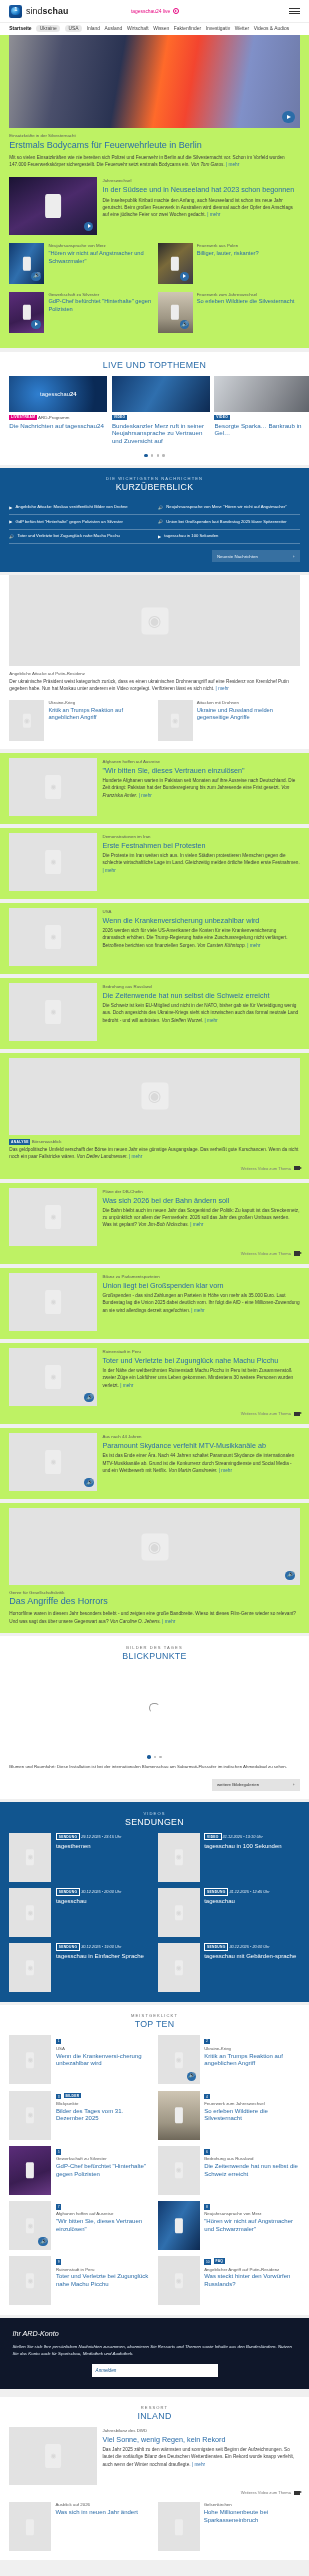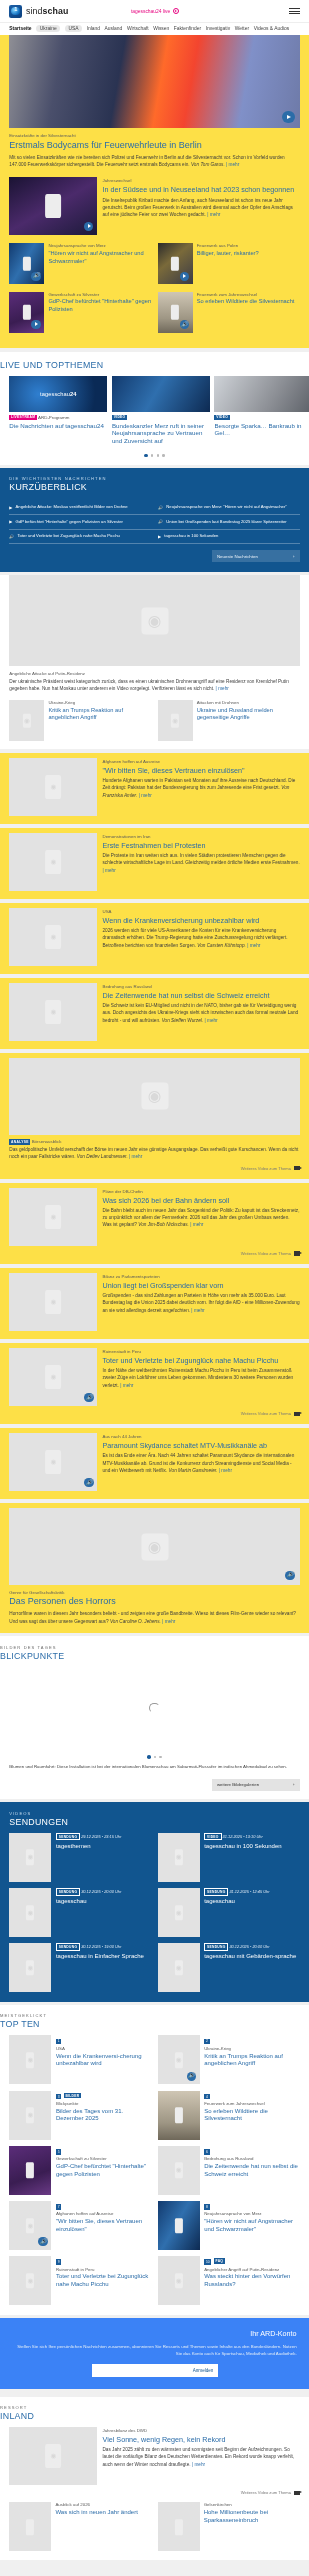--- a/index.html
+++ b/index.html
@@ -30,21 +30,21 @@
   
   .hero-img { position:relative; height:93px; background:
       linear-gradient(100deg,#8f8f95 0%,#4a4f6b 18%,#2a3352 38%,#ff6a2a 52%,#f3452f 62%,#8090c8 80%,#6e7aa8 100%); margin:0 9.3px; }
   .hero-img .play { position:absolute; right:5.2px; bottom:5.2px; }
   .play, .audio { width:12.4px; height:12.4px; border-radius:50%; background:#2b6ca8; display:flex; align-items:center; justify-content:center; }
   .play i { width:0;height:0;border-left:4.1px solid #fff;border-top:2.6px solid transparent;border-bottom:2.6px solid transparent;margin-left:1.5px; }
   .audio i { display:block; width:5.7px; height:5.7px; color:#fff; font-size:5.7px; line-height:5.7px; }
   .play.sm,.audio.sm { width:9.3px; height:9.3px; }
   .play.sm i { border-left-width:3.1px; border-top-width:2.1px; border-bottom-width:2.1px; margin-left:1px; }
 
-  .band { background:#fde047; padding:5.2px 9.3px 8.2px; }
+  .band { background:#bef264; padding:5.2px 9.3px 8.2px; }
   .band.tight { padding-top:0; }
 
   .kicker { font-size:4.4px; color:#5a5a5a; margin-bottom:1px; line-height:1.3; }
   .title-xl { font-size:9px; color:#2b6ca8; font-weight:400; line-height:1.22; margin-bottom:3.1px; }
   .title-lg { font-size:7.2px; color:#2b6ca8; line-height:1.25; margin-bottom:2.6px; }
   .title-md { font-size:5.7px; color:#2b6ca8; line-height:1.3; }
   .teaser { font-size:4.7px; color:#3d3d3d; line-height:1.52; }
   .teaser i { font-style:italic; }
   .more { color:#2b6ca8; }
   .more::before { content:"| "; color:#2b6ca8; }
@@ -57,21 +57,21 @@
   .ph.big::after { width:27px; height:27px; padding-bottom:0; }
   .ph .glyph { position:absolute; left:50%; top:50%; transform:translate(-50%,-50%); z-index:2;
       color:#d9d9d9; font-size:6.7px; }
   .ph.big .glyph { font-size:15.5px; }
 
   .row2 { display:flex; gap:6.2px; }
   .row2 > div { flex:1; display:flex; gap:4.1px; }
   .thumb-sq { width:35px; height:41px; flex:none; }
 
   
-  .sec-head { padding:8.2px 0 6.2px; }
+  .sec-head { text-align:center; padding:8.2px 0 6.2px; }
   .sec-head .eyebrow { font-size:4.1px; letter-spacing:1.1px; color:#6b6b6b; text-transform:uppercase; margin-bottom:1px; }
   .sec-head .big { font-size:8.8px; letter-spacing:0.3px; color:#2b6ca8; text-transform:uppercase; }
   .sec-head.on-blue .eyebrow { color:#c7ddf0; }
   .sec-head.on-blue .big { color:#fff; }
 
   
   .scroller { display:flex; gap:4.6px; padding:0 9.3px; overflow:hidden; }
   .card { width:98px; flex:none; }
   .card .pic { height:36px; background:#d7dde6; position:relative; }
   .card .pic.ts24 { background:radial-gradient(circle at 30% 50%,#2f7fd0,#0a2a56 80%); display:flex;align-items:center;justify-content:center; }
@@ -117,21 +117,21 @@
   .send-title { font-size:6px; color:#fff; line-height:1.25; }
   .tag.sendung { background:transparent; border:0.5px solid #fff; color:#fff; font-style:normal; }
 
   
   .top-grid { display:flex; flex-wrap:wrap; gap:6.2px; }
   .top-item { width:calc(50% - 3.1px); display:flex; gap:4.6px; }
   .top-item .pic { width:42px; height:49px; flex:none; position:relative; }
   .rank { display:inline-block; background:#1a5c9a; color:#fff; font-size:3.3px; padding:0.8px 1.8px; margin-bottom:1.5px; }
 
   
-  .konto { background:#3b82f6; color:#fff; text-align:right; padding:11.3px 12.4px 12.4px; }
+  .konto { background:#0f172a; color:#fff; text-align:left; padding:11.3px 12.4px 12.4px;font-style:italic; }
   .konto h3 { font-size:7.2px; font-weight:400; margin-bottom:4.6px; }
   .konto p { font-size:4.4px; line-height:1.6; color:#e3edf6; }
   .konto .btn { margin:6.7px auto 0; background:#fff; color:#11558f; font-size:4.6px; padding:4.1px; width:126px; }
 
   
   .ress-2col { display:flex; flex-wrap:wrap; gap:7.2px 6.2px; margin-top:7.2px; }
   .ress-item { width:calc(50% - 3.1px); display:flex; gap:4.1px; }
   .ress-item .pic { width:42px; height:49px; flex:none; position:relative; }
 
   
@@ -501,36 +501,36 @@
       <div class="band">
         <div class="art-row">
           <div class="pic ph">
             <span class="glyph">◉</span>
             <div class="audio sm" style="position:absolute;right:3.6px;bottom:3.6px">
               <i>🔊</i>
             </div>
           </div>
           <div class="txt">
             <div class="kicker">Aus nach 44 Jahren</div>
-            <div class="title-lg">Paramount Skydance schaltet MTV-Musikkanäle ab</div>
+            <div class="title-lg">Paramount Skydance verfehlt MTV-Musikkanäle ab</div>
             <div class="teaser">Es ist das Ende einer Ära. Nach 44 Jahren schaltet Paramount Skydance die internationalen MTV-Musikkanäle ab. Grund ist die Konkurrenz durch Streamingdienste und Social Media - und ein Wettbewerb mit Netflix. <i>Von Martin Ganslmeier.</i> <span class="more">mehr</span></div>
           </div>
         </div>
       </div>
       <div class="hr"></div>
       <div class="band">
         <div class="ph big" style="height:77px">
           <span class="glyph">◉</span>
           <div class="audio sm" style="position:absolute;right:5.2px;bottom:5.2px">
             <i>🔊</i>
           </div>
         </div>
         <div style="height:4.6px"></div>
         <div class="kicker">Genre für Gesellschaftskritik</div>
-        <div class="title-xl">Das Personen des Horrors</div>
+        <div class="title-xl">Das Angriffe des Horrors</div>
         <div class="teaser">Horrorfilme waren in diesem Jahr besonders beliebt - und zeigten eine große Bandbreite. Wieso ist dieses Film-Genre wieder so relevant? Und was sagt das über unsere Gegenwart aus? <i>Von Caroline O. Jebens.</i> <span class="more">mehr</span></div>
       </div>
     </div>
 
   <div class="hr"></div>
 
   <div style="background:#fff;padding-bottom:8.2px">
     <div class="sec-head">
       <div class="eyebrow">BILDER DES TAGES</div>
       <div class="big">BLICKPUNKTE</div>

